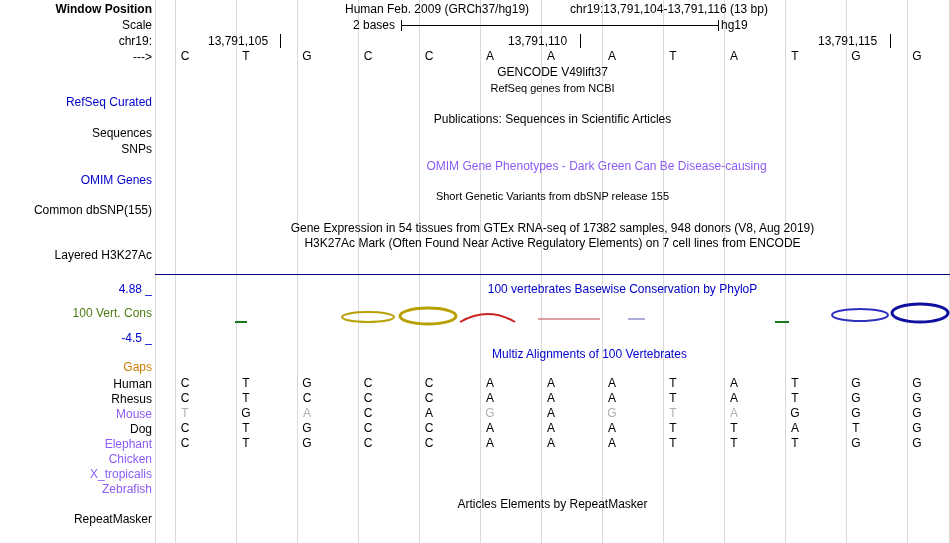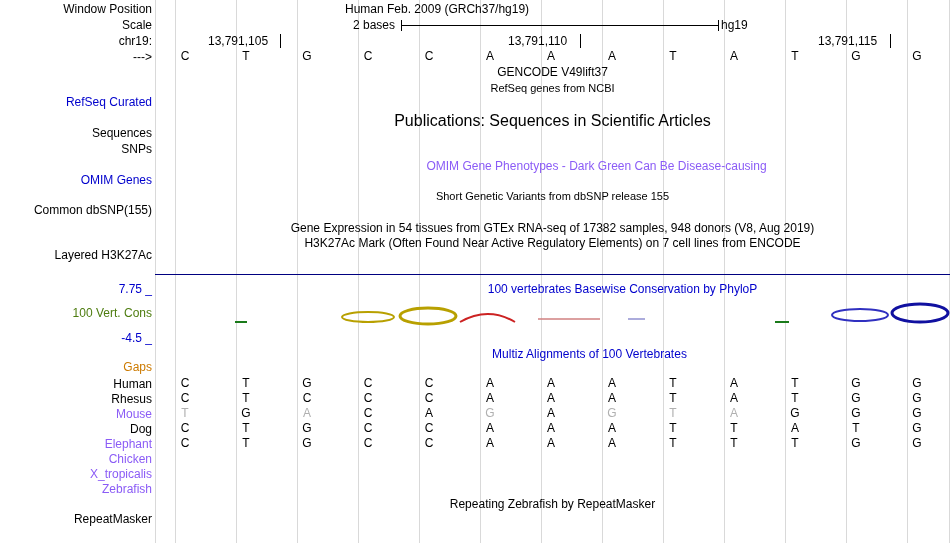--- a/index.html
+++ b/index.html
@@ -56,53 +56,54 @@
     <div class="vline" style="left:508px;"></div>
     <div class="vline" style="left:569px;"></div>
     <div class="vline" style="left:630px;"></div>
     <div class="vline" style="left:691px;"></div>
     <div class="vline" style="left:752px;"></div>
     <div class="vline" style="left:794px;"></div>
   </div>
   <div class="leftborder"></div>
 
   <div class="labels">
-    <div class="lbl" style="top:2px;">Window Position</div>
+    <div class="lbl" style="top:2px;font-weight:bold;">Window Position</div>
     <div class="lbl" style="top:18px;">Scale</div>
     <div class="lbl" style="top:34px;">chr19:</div>
     <div class="lbl" style="top:50px;">---&gt;</div>
 
     <div class="lbl blue" style="top:95px;">RefSeq Curated</div>
     <div class="lbl" style="top:126px;">Sequences</div>
     <div class="lbl" style="top:142px;">SNPs</div>
     <div class="lbl blue" style="top:173px;">OMIM Genes</div>
     <div class="lbl" style="top:203px;">Common dbSNP(155)</div>
     <div class="lbl" style="top:248px;">Layered H3K27Ac</div>
 
-    <div class="lbl blue" style="top:282px;">7.75 _</div>
+    <div class="lbl blue" style="top:282px;">4.88 _</div>
     <div class="lbl" style="top:306px; color:#4d7c0f;">100 Vert. Cons</div>
     <div class="lbl blue" style="top:331px;">-4.5 _</div>
 
     <div class="lbl orange" style="top:360px;">Gaps</div>
 
     <div class="lbl" style="top:377px;">Human</div>
     <div class="lbl" style="top:392px;">Rhesus</div>
     <div class="lbl green" style="top:407px;">Mouse</div>
     <div class="lbl" style="top:422px;">Dog</div>
     <div class="lbl green" style="top:437px;">Elephant</div>
     <div class="lbl green" style="top:452px;">Chicken</div>
     <div class="lbl green" style="top:467px;">X_tropicalis</div>
     <div class="lbl green" style="top:482px;">Zebrafish</div>
 
     <div class="lbl" style="top:512px;">RepeatMasker</div>
   </div>
 
   <div class="tracks">
 
     <div class="lft" style="left:190px; top:2px;">Human Feb. 2009 (GRCh37/hg19)</div>
+    <div class="lft" style="left:415px; top:2px;">chr19:13,791,104-13,791,116 (13 bp)</div>
 
     <div class="lft" style="left:198px; top:18px;">2 bases</div>
     <div class="lft" style="left:566px; top:18px;">hg19</div>
     <div class="ruler-line" style="left:246px; top:25px; width:318px;"></div>
     <div class="tick" style="left:246px; top:20px; height:11px;"></div>
     <div class="tick" style="left:563px; top:20px; height:11px;"></div>
 
     <div class="lft" style="left:53px; top:34px;">13,791,105</div>
     <div class="tick" style="left:125px; top:34px; height:14px;"></div>
     <div class="lft" style="left:353px; top:34px;">13,791,110</div>
@@ -119,31 +120,31 @@
     <div class="base" style="left:386px; top:49px;">A</div>
     <div class="base" style="left:447px; top:49px;">A</div>
     <div class="base" style="left:508px; top:49px;">T</div>
     <div class="base" style="left:569px; top:49px;">A</div>
     <div class="base" style="left:630px; top:49px;">T</div>
     <div class="base" style="left:691px; top:49px;">G</div>
     <div class="base" style="left:752px; top:49px;">G</div>
 
     <div class="ctr" style="left:0; width:795px; top:65px;">GENCODE V49lift37</div>
     <div class="ctr" style="left:0; width:795px; top:82px; font-size:11px;">RefSeq genes from NCBI</div>
-    <div class="ctr" style="left:0; width:795px; top:112px; font-size:16px;">Publications: Sequences in Scientific Articles</div>
+    <div class="ctr" style="left:0; width:795px; top:112px; font-size:12px;">Publications: Sequences in Scientific Articles</div>
     <div class="ctr green" style="left:0; width:795px; top:159px;">OMIM Gene Phenotypes - Dark Green Can Be Disease-causing</div>
     <div class="ctr" style="left:0; width:795px; top:190px; font-size:11px;">Short Genetic Variants from dbSNP release 155</div>
     <div class="ctr" style="left:0; width:795px; top:221px;">Gene Expression in 54 tissues from GTEx RNA-seq of 17382 samples, 948 donors (V8, Aug 2019)</div>
     <div class="ctr" style="left:0; width:795px; top:236px;">H3K27Ac Mark (Often Found Near Active Regulatory Elements) on 7 cell lines from ENCODE</div>
 
     <div class="hline" style="top:274px;"></div>
 
     <div class="ctr blue" style="left:0; width:935px; top:282px;">100 vertebrates Basewise Conservation by PhyloP</div>
     <div class="ctr blue" style="left:0; width:869px; top:347px;">Multiz Alignments of 100 Vertebrates</div>
-    <div class="ctr" style="left:0; width:795px; top:497px;">Repeating Zebrafish by RepeatMasker</div>
+    <div class="ctr" style="left:0; width:795px; top:497px;">Articles Elements by RepeatMasker</div>
 
     <svg width="795" height="50" style="position:absolute;left:0;top:300px;">
       <line x1="80" y1="22" x2="92" y2="22" stroke="#1a7a1a" stroke-width="2"></line>
       <ellipse cx="213" cy="17" rx="26" ry="5" fill="none" stroke="#b8a000" stroke-width="2"></ellipse>
       <ellipse cx="273" cy="16" rx="28" ry="8" fill="none" stroke="#b8a000" stroke-width="3"></ellipse>
       <path d="M305,22 Q333,6 360,22" fill="none" stroke="#cc2222" stroke-width="2"></path>
       <line x1="383" y1="19" x2="445" y2="19" stroke="#d08080" stroke-width="1.5"></line>
       <line x1="473" y1="19" x2="490" y2="19" stroke="#9090d0" stroke-width="1.5"></line>
       <line x1="620" y1="22" x2="634" y2="22" stroke="#1a7a1a" stroke-width="2"></line>
       <ellipse cx="705" cy="15" rx="28" ry="6" fill="none" stroke="#3030c0" stroke-width="2"></ellipse>

